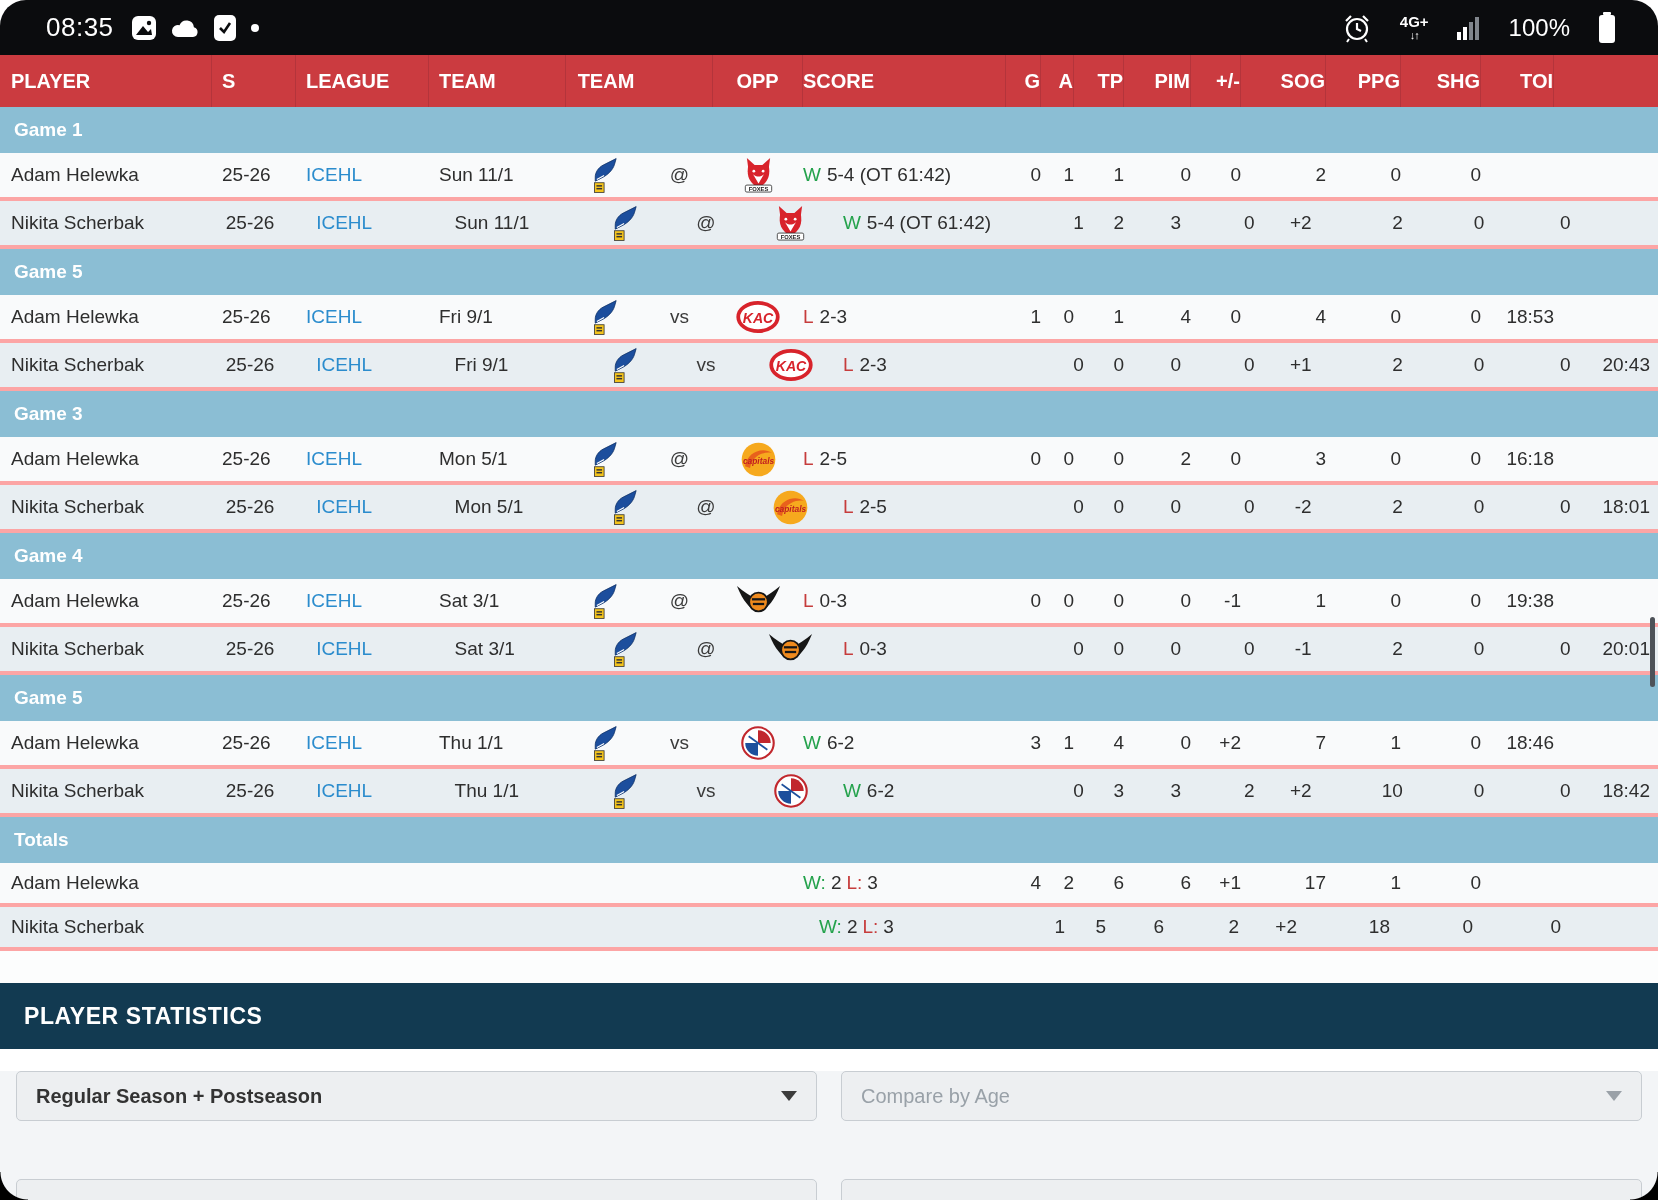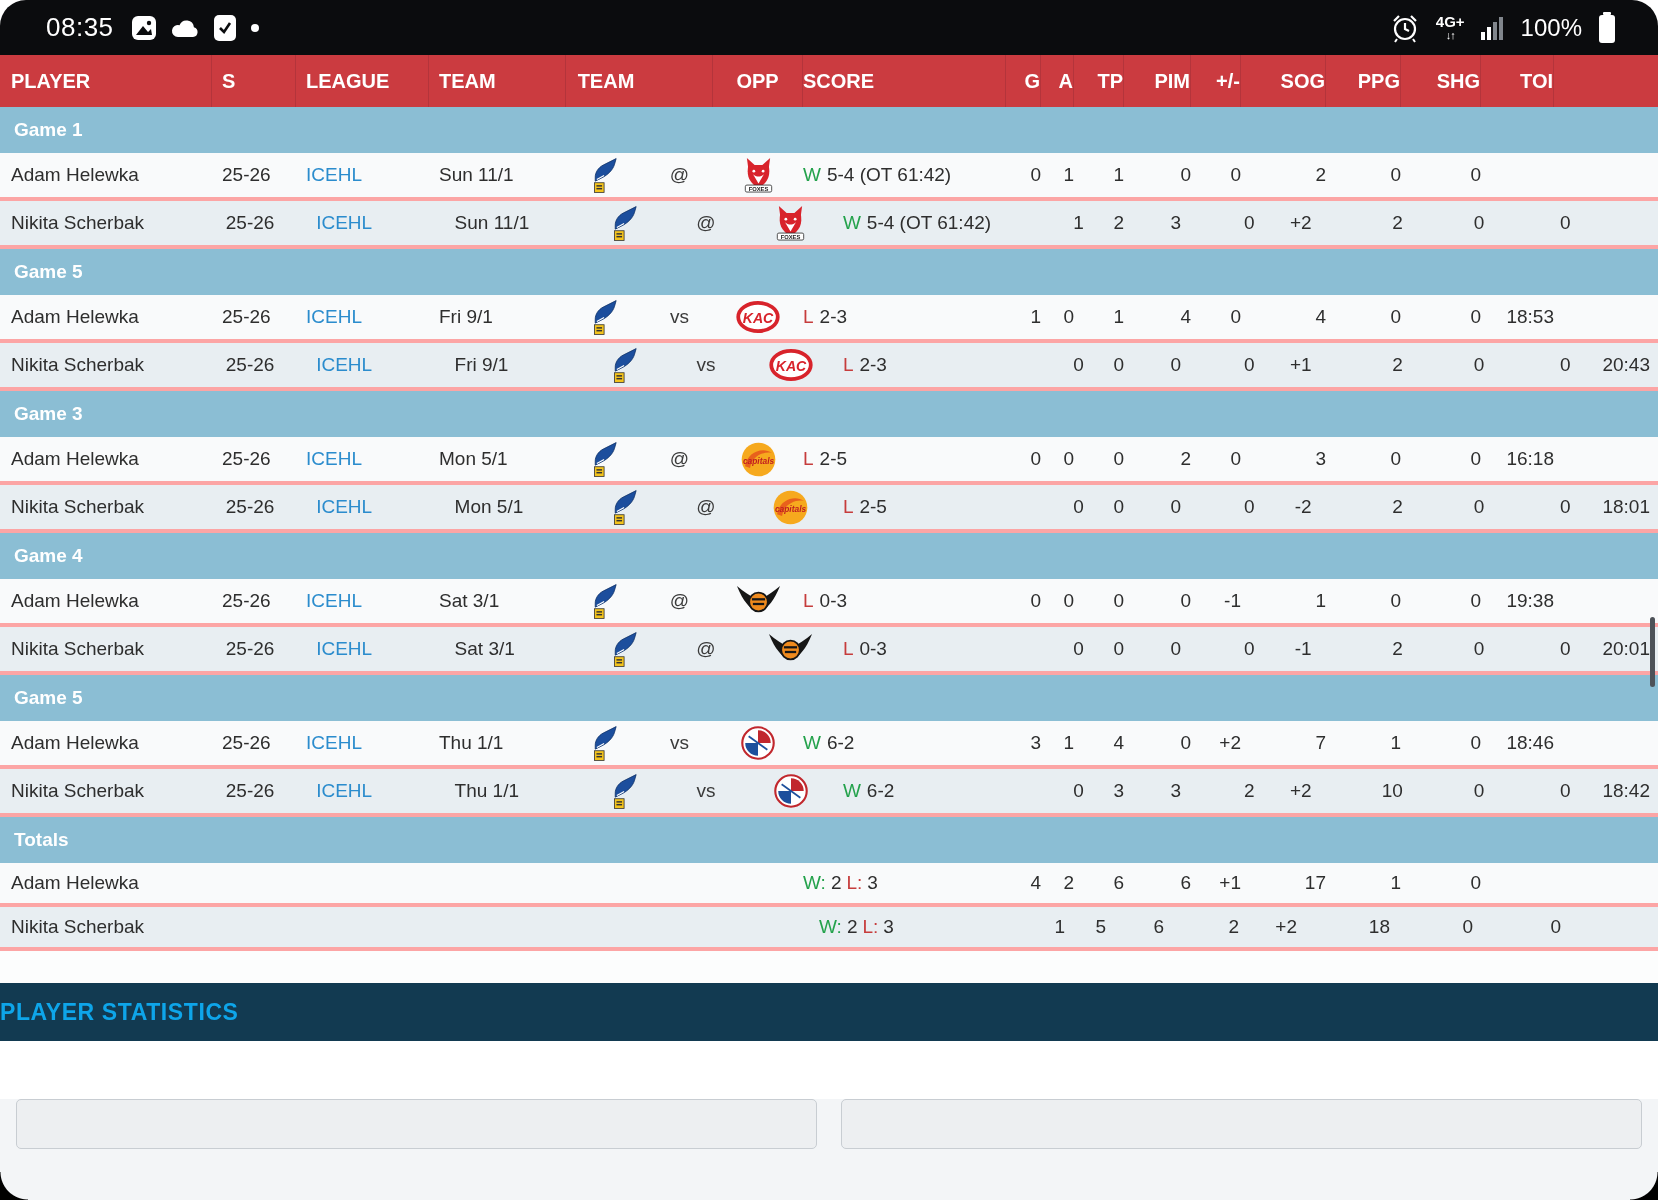--- a/index.html
+++ b/index.html
@@ -8,21 +8,21 @@
     font-family: "Liberation Sans", sans-serif;
     background:#fff; overflow:hidden; position:relative;
   }
   
   .statusbar {
     height:55px; background:#0b0c0e; border-radius:26px 26px 0 0;
     display:flex; align-items:center; color:#fff; padding:0 42px 0 46px;
   }
   .sb-time { font-size:26px; letter-spacing:.5px; }
   .sb-left { display:flex; align-items:center; gap:13px; margin-left:17px; }
-  .sb-right { margin-left:auto; display:flex; align-items:center; gap:16px; }
+  .sb-right { margin-left:auto; display:flex; align-items:center; gap:28px; }
   .net { display:flex; flex-direction:column; align-items:center; line-height:1; }
   .net-label { font-size:15px; font-weight:bold; }
   .net-arrows { font-size:11px; margin-top:1px; letter-spacing:-1px; }
   .sb-pct { font-size:24px; }
   
   .thead { display:flex; height:52px; background:#cb3b40; color:#fff;
            font-weight:bold; font-size:20px; }
   .hc { display:flex; align-items:center; height:100%; }
   .bdr { border-right:1px solid #b4343b; }
   .row { display:flex; height:48px; align-items:center; font-size:19px;
@@ -55,22 +55,22 @@
   .n { justify-content:flex-end; }
   .link { color:#2b8ccd; cursor:pointer; }
   .res { margin-right:6px; }
   .w { color:#24a24c; }
   .l { color:#c63c3c; }
   .csc span + span { }
   .tot-sc span { margin-right:5px; }
   .lg { display:block; }
   
   .gap { height:32px; background:#fcfdfd; }
-  .navy { height:58px; background:#123a51; color:#0ea5e9; display:flex;
-          align-items:center; font-size:23px;
+  .navy { height:66px; background:#123a51; color:#ffffff; display:flex;
+          align-items:center; padding-left:24px; font-size:23px;
           font-weight:bold; letter-spacing:.6px; }
   .panel { background:#f3f5f7; height:159px; }
   .dd-row { display:flex; gap:24px; padding:0 16px; margin-top:22px; }
   .dd { flex:1; height:50px; background:#edeff1; border:1px solid #c8cdd2;
         border-radius:5px; display:flex; align-items:center; padding:0 19px;
         font-size:20px; cursor:pointer; }
   .dd .lab { font-weight:bold; color:#333; }
   .dd.ph .lab { color:#99a1a8; font-weight:normal; }
   .caret { margin-left:auto; width:0; height:0; border-left:8px solid transparent;
            border-right:8px solid transparent; border-top:10px solid #3c3c3c; }
@@ -574,20 +574,30 @@
   <div class="c cshg n">0</div>
   <div class="c ctoi n"></div>
   <div class="c end"></div>
 </div>
 
 <div class="gap"></div>
 <div class="navy">
   <span>PLAYER STATISTICS</span>
 </div>
 <div class="panel">
+  <div class="dd-row">
+    <div class="dd">
+      <span class="lab">Regular Season + Postseason</span>
+      <span class="caret"></span>
+    </div>
+    <div class="dd ph">
+      <span class="lab">Compare by Age</span>
+      <span class="caret"></span>
+    </div>
+  </div>
   <div class="dd-row second">
     <div class="dd"></div>
     <div class="dd"></div>
   </div>
 </div>
 
 <div class="vscroll"></div>
 <div class="corner bl"></div>
 <div class="corner br"></div>
 

